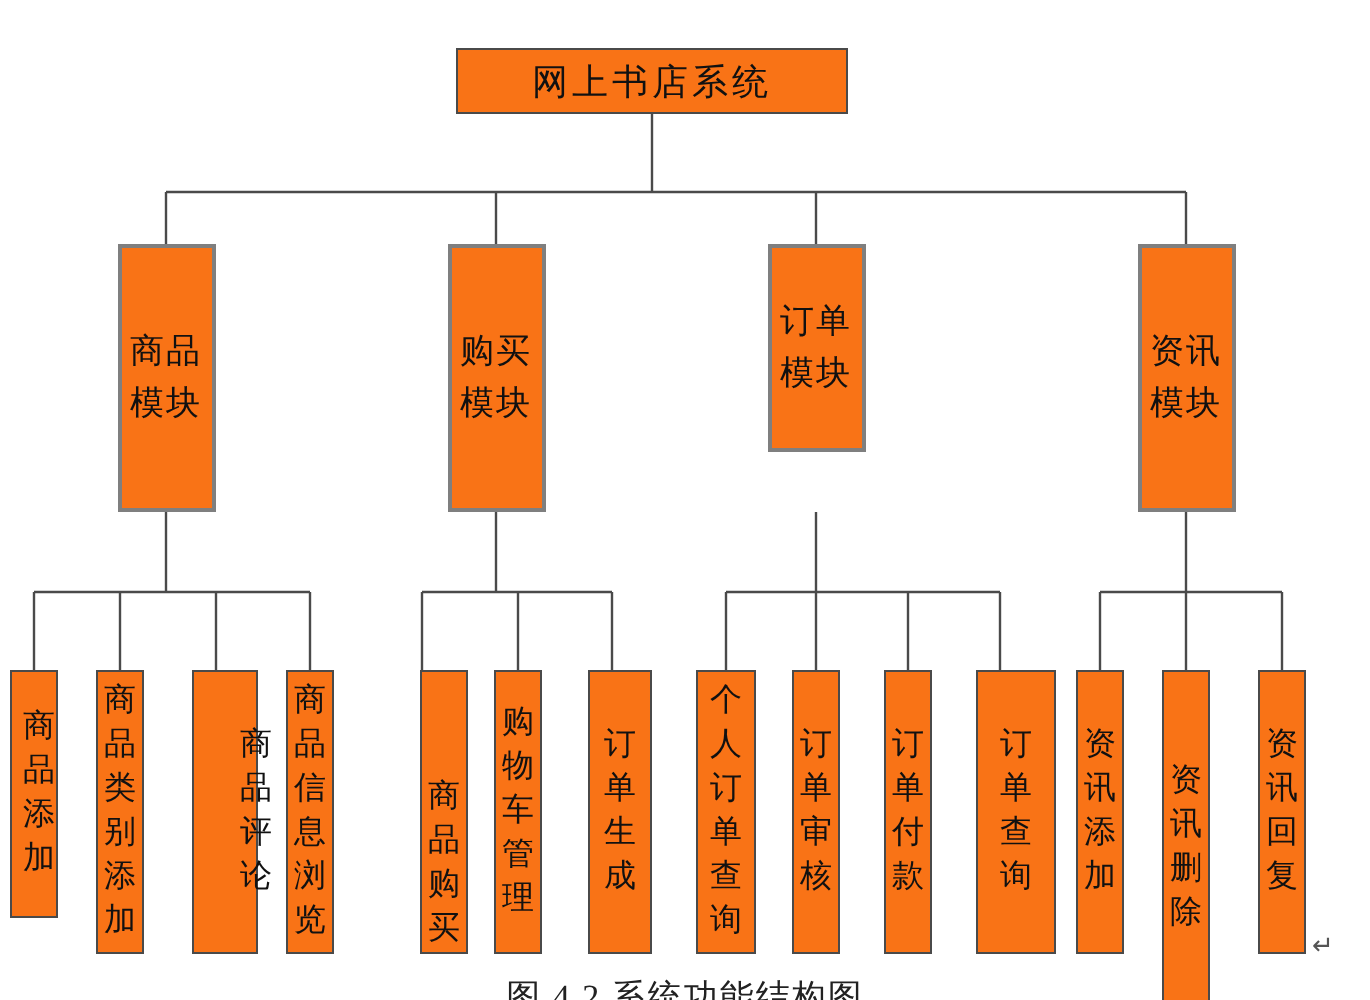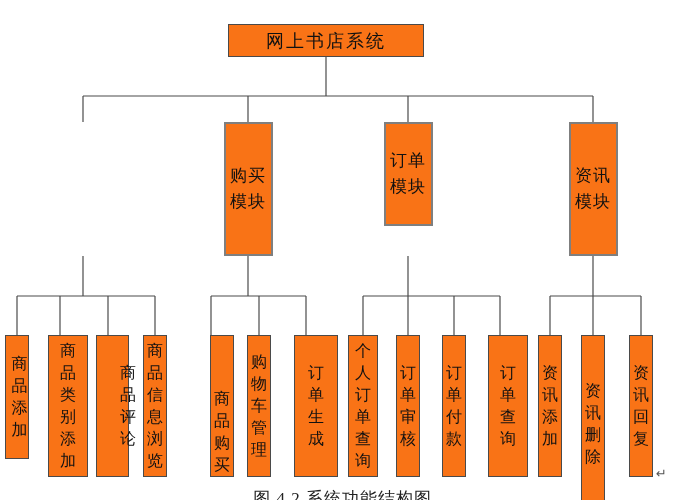--- a/index.html
+++ b/index.html
@@ -109,42 +109,45 @@
       <line x1="550" y1="296" x2="641" y2="296" stroke="#4a4a4a" stroke-width="1.2"></line>
       <line x1="550" y1="296" x2="550" y2="335" stroke="#4a4a4a" stroke-width="1.2"></line>
       <line x1="593" y1="296" x2="593" y2="335" stroke="#4a4a4a" stroke-width="1.2"></line>
       <line x1="641" y1="296" x2="641" y2="335" stroke="#4a4a4a" stroke-width="1.2"></line>
     </svg>
   <div class="caption">图 4.2 系统功能结构图</div>
   <span class="para-mark">↵</span>
 <div class="node root-node" style="left: 228px; top: 24px; width: 196px; height: 33px; border-color: rgb(74, 74, 74);">
       <span class="lbl">网上书店系统</span>
     </div>
+    <div class="node module-node" style="left: 58.5px; top: 122px; width: 49px; height: 134px; border-color: rgb(127, 127, 127);">
+      <span class="lbl">商品模块</span>
+    </div>
     <div class="node leaf-node" style="left: 5px; top: 335px; width: 24px; height: 124px; border-color: rgb(74, 74, 74); justify-content: flex-end;">
       <span class="lbl">商品添加</span>
     </div>
-    <div class="node leaf-node" style="left: 48px; top: 335px; width: 40px; height: 142px; border-color: rgb(74, 74, 74); align-items: center;">
+    <div class="node leaf-node" style="left: 48px; top: 335px; width: 24px; height: 142px; border-color: rgb(74, 74, 74); align-items: center;">
       <span class="lbl">商品类别添加</span>
     </div>
     <div class="node leaf-node" style="left: 96px; top: 335px; width: 24px; height: 142px; border-color: rgb(74, 74, 74); padding-left: 31px;">
       <span class="lbl">商品评论</span>
     </div>
     <div class="node leaf-node" style="left: 143px; top: 335px; width: 24px; height: 142px; border-color: rgb(74, 74, 74);">
       <span class="lbl">商品信息浏览</span>
     </div>
     <div class="node module-node" style="left: 223.5px; top: 122px; width: 49px; height: 134px; border-color: rgb(127, 127, 127);">
       <span class="lbl">购买模块</span>
     </div>
     <div class="node leaf-node" style="left: 210px; top: 335px; width: 24px; height: 142px; border-color: rgb(74, 74, 74); align-items: flex-end;">
       <span class="lbl">商品购买</span>
     </div>
     <div class="node leaf-node" style="left: 247px; top: 335px; width: 24px; height: 142px; border-color: rgb(74, 74, 74);">
       <span class="lbl">购物车管理</span>
     </div>
-    <div class="node leaf-node" style="left: 294px; top: 335px; width: 44px; height: 142px; border-color: rgb(74, 74, 74);">
+    <div class="node leaf-node" style="left: 294px; top: 335px; width: 32px; height: 142px; border-color: rgb(74, 74, 74);">
       <span class="lbl">订单生成</span>
     </div>
     <div class="node module-node" style="left: 383.5px; top: 122px; width: 49px; height: 104px; border-color: rgb(127, 127, 127);">
       <span class="lbl">订单模块</span>
     </div>
     <div class="node leaf-node" style="left: 348px; top: 335px; width: 30px; height: 142px; border-color: rgb(74, 74, 74);">
       <span class="lbl">个人订单查询</span>
     </div>
     <div class="node leaf-node" style="left: 396px; top: 335px; width: 24px; height: 142px; border-color: rgb(74, 74, 74);">
       <span class="lbl">订单审核</span>

